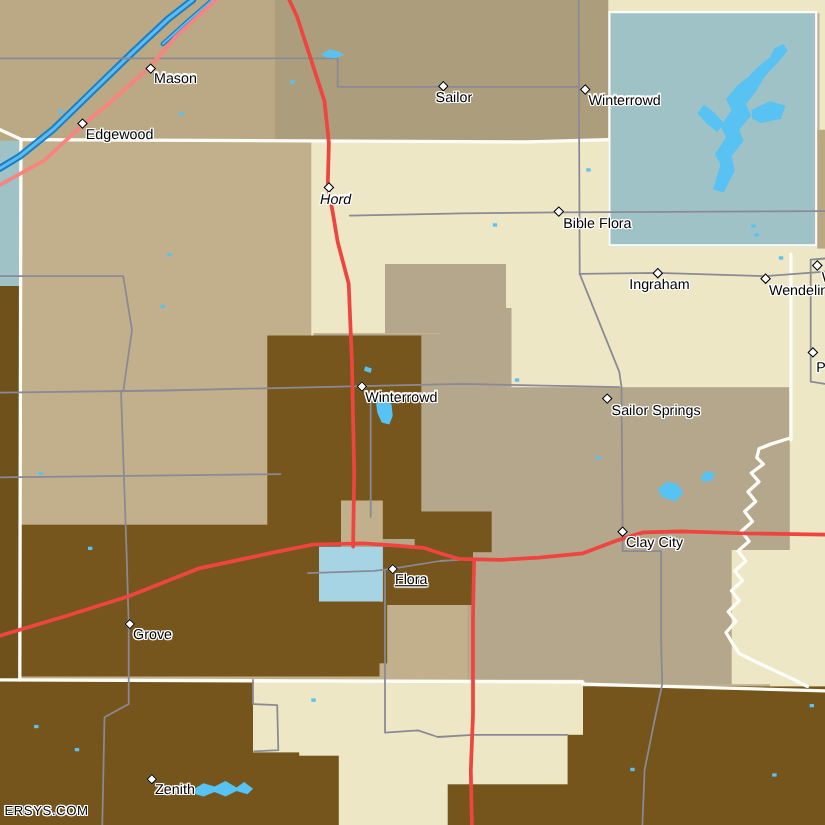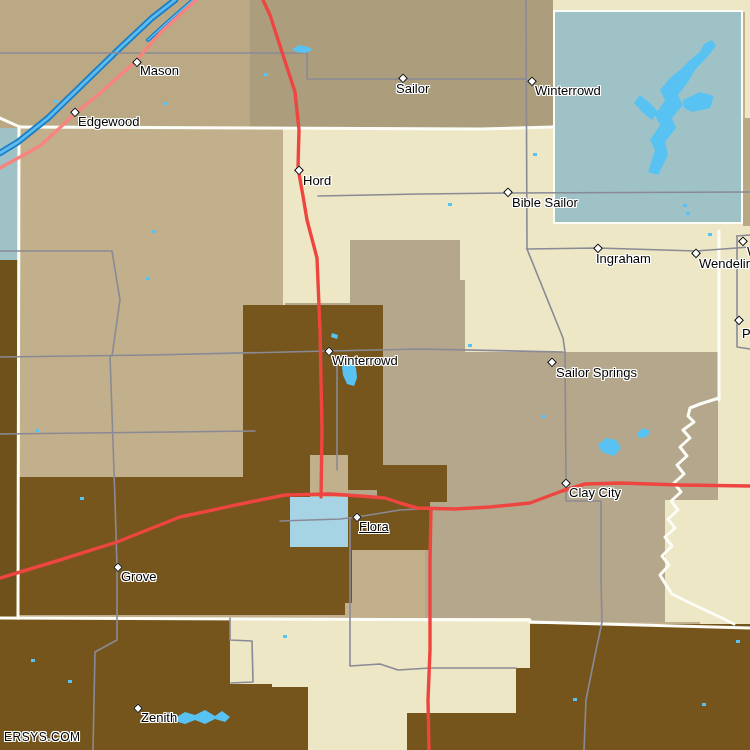--- a/index.html
+++ b/index.html
@@ -121,25 +121,25 @@
   <div class="layer" id="towns-layer">
       <div class="marker" style="left: 137px; top: 62px;"></div>
       <div class="town-label" style="left: 140px; top: 64px;">Mason</div>
       <div class="marker" style="left: 75px; top: 112px;"></div>
       <div class="town-label" style="left: 78px; top: 115px;">Edgewood</div>
       <div class="marker" style="left: 403px; top: 78px;"></div>
       <div class="town-label" style="left: 396px; top: 82px;">Sailor</div>
       <div class="marker" style="left: 532px; top: 81px;"></div>
       <div class="town-label" style="left: 535px; top: 84px;">Winterrowd</div>
       <div class="marker" style="left: 299px; top: 170px;"></div>
-      <div class="town-label" style="left: 303px; top: 174px;">Hord</div>
+      <div class="town-label" style="left: 291px; top: 174px; font-style: italic;">Hord</div>
       <div class="marker" style="left: 508px; top: 192px;"></div>
-      <div class="town-label" style="left: 512px; top: 196px;">Bible Sailor</div>
+      <div class="town-label" style="left: 512px; top: 196px;">Bible Flora</div>
       <div class="marker" style="left: 598px; top: 248px;"></div>
-      <div class="town-label" style="left: 596px; top: 252px;">Ingraham</div>
+      <div class="town-label" style="left: 572px; top: 252px;">Ingraham</div>
       <div class="marker" style="left: 696px; top: 253px;"></div>
       <div class="town-label" style="left: 699px; top: 257px;">Wendelin</div>
       <div class="marker" style="left: 743px; top: 241px;"></div>
       <div class="town-label" style="left: 747px; top: 245px;">W</div>
       <div class="marker" style="left: 739px; top: 320px;"></div>
       <div class="town-label" style="left: 742px; top: 327px;">P</div>
       <div class="marker" style="left: 329px; top: 351px;"></div>
       <div class="town-label" style="left: 332px; top: 354px;">Winterrowd</div>
       <div class="marker" style="left: 552px; top: 362px;"></div>
       <div class="town-label" style="left: 556px; top: 366px;">Sailor Springs</div>

